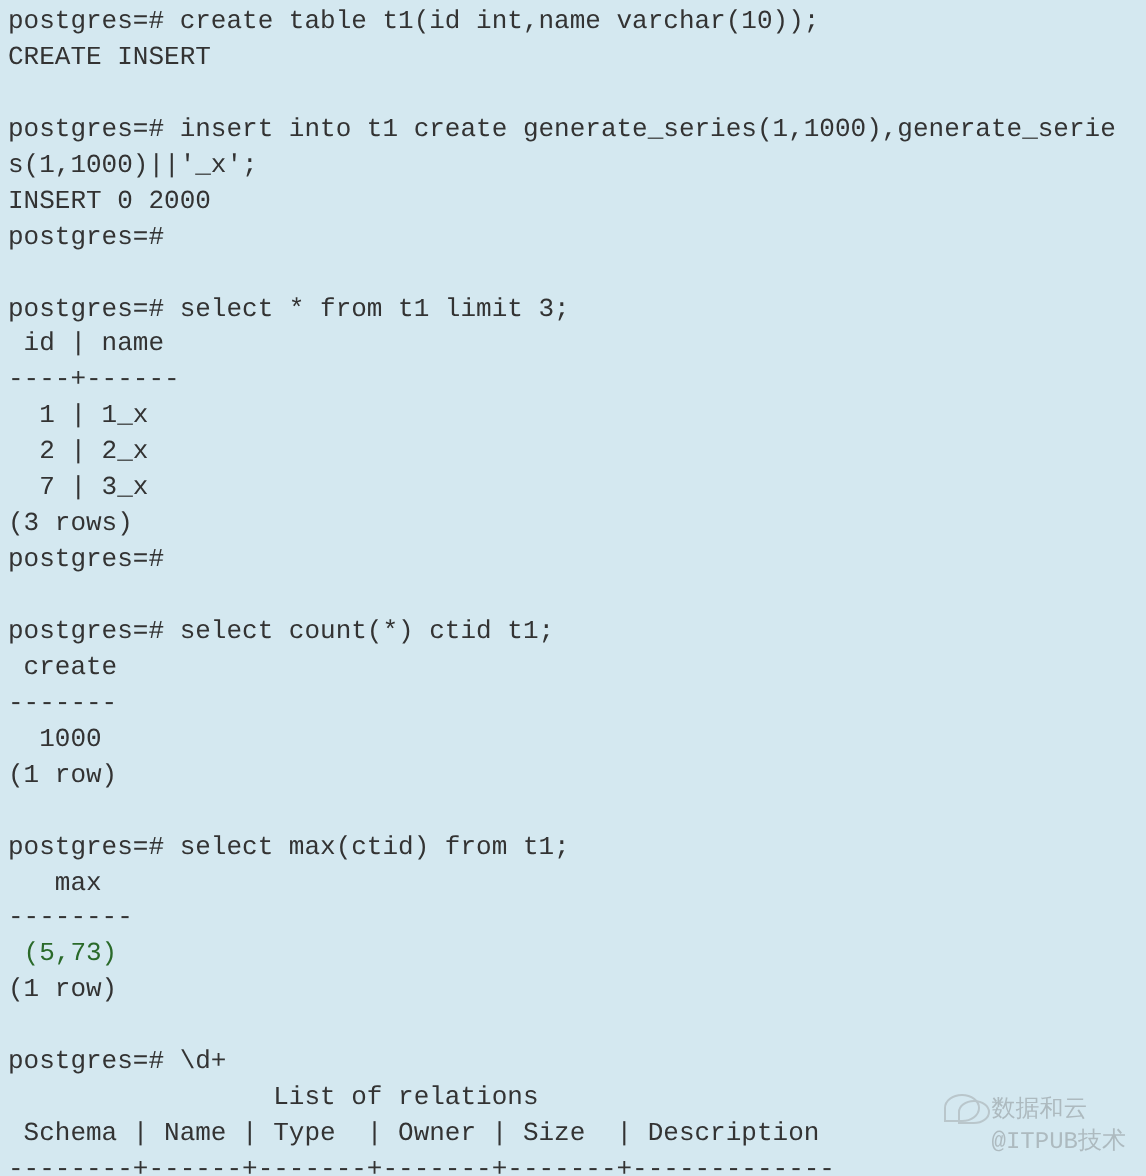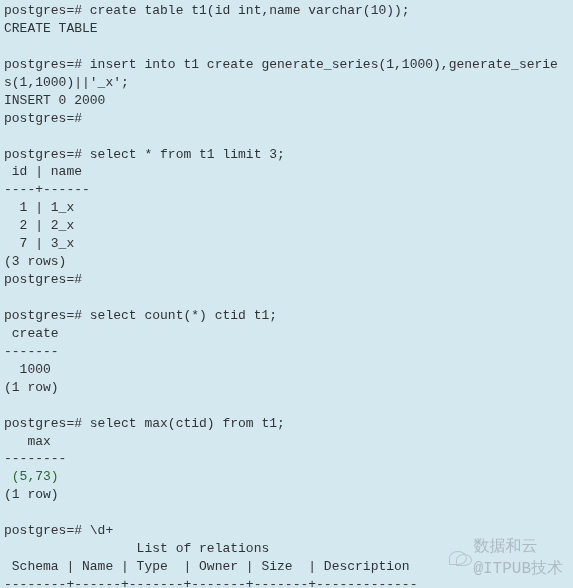--- a/index.html
+++ b/index.html
@@ -27,23 +27,23 @@
     .bold {
       font-weight: normal;
       color: #2a6a2a;
     }
     .watermark {
       position: absolute;
       right: 10px;
       bottom: 8px;
       opacity: 0.35;
       color: #666;
-      font-size: 16px;
+      font-size: 12px;
       display: flex;
-      align-items: center;
+      align-items: flex-start;
       gap: 6px;
     }
     .watermark .wm-icon {
       display: inline-block;
       width: 18px;
       height: 14px;
       border: 1.5px solid #888;
       border-radius: 50% 50% 50% 0;
       position: relative;
     }
@@ -55,21 +55,21 @@
       width: 14px;
       height: 10px;
       border: 1.5px solid #888;
       border-radius: 50% 50% 50% 0;
     }
   </style>
 </head>
 <body>
 
 <pre id="terminal"><span>postgres=# create table t1(id int,name varchar(10));</span>
-<span>CREATE TABLE</span>
+<span>CREATE INSERT</span>
 <span></span>
 <span>postgres=# insert into t1 create generate_series(1,1000),generate_serie</span>
 <span>s(1,1000)||'_x';</span>
 <span>INSERT 0 2000</span>
 <span>postgres=#</span>
 <span></span>
 <span>postgres=# select * from t1 limit 3;</span>
 <span> id | name</span>
 <span>----+------</span>
 <span>  1 | 1_x</span>

